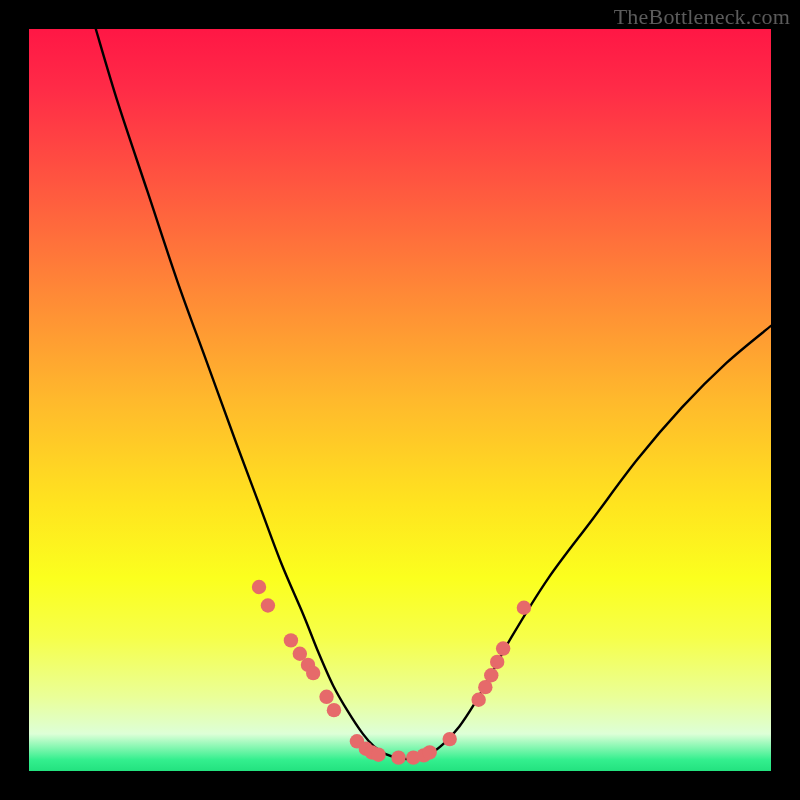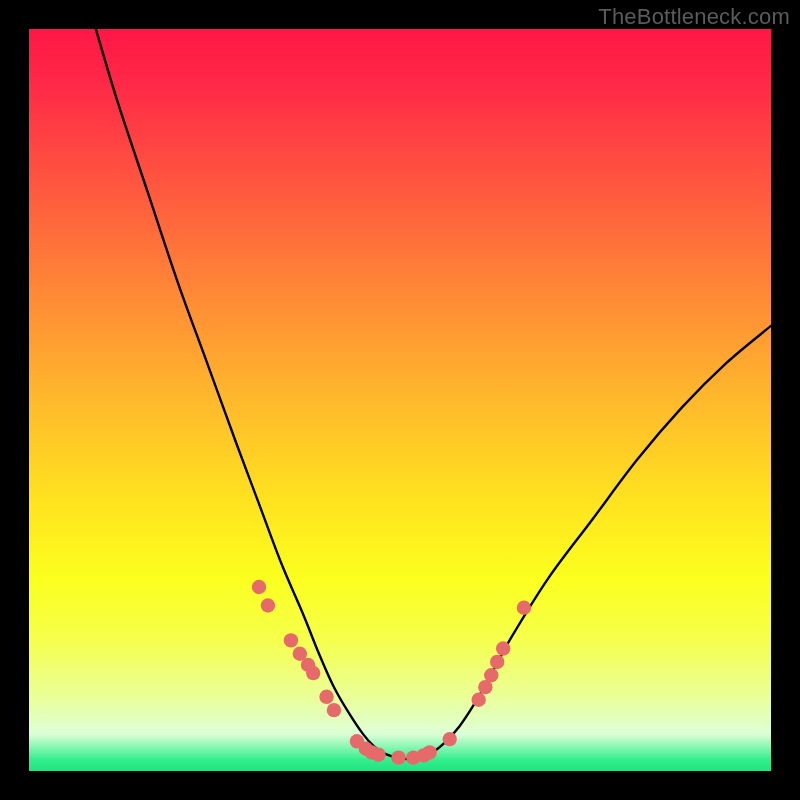--- a/index.html
+++ b/index.html
@@ -11,20 +11,21 @@
     overflow: hidden;
     font-family: Arial, Helvetica, sans-serif;
   }
   .frame {
     position: absolute;
     left: 0;
     top: 0;
     width: 800px;
     height: 696px;
     background: #000;
+    font-family: Liberation Serif, serif;
   }
   .plot {
     position: absolute;
     left: 29px;
     top: 29px;
     width: 742px;
     height: 742px;
     background: linear-gradient(to bottom,
       #ff1745 0%,
       #ff2b47 8%,

